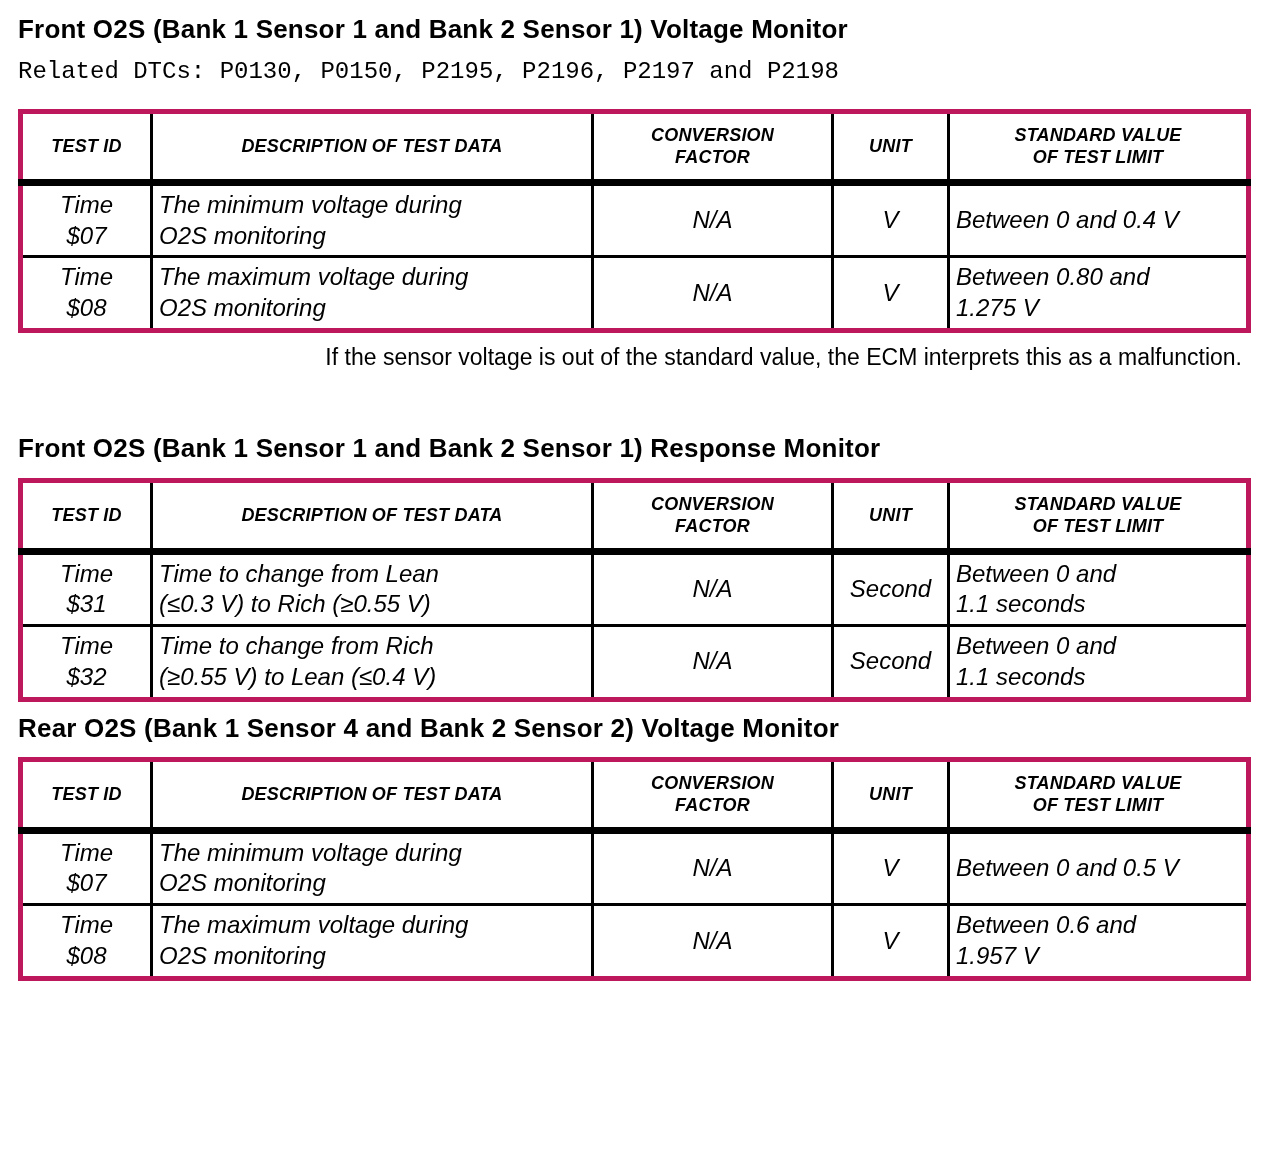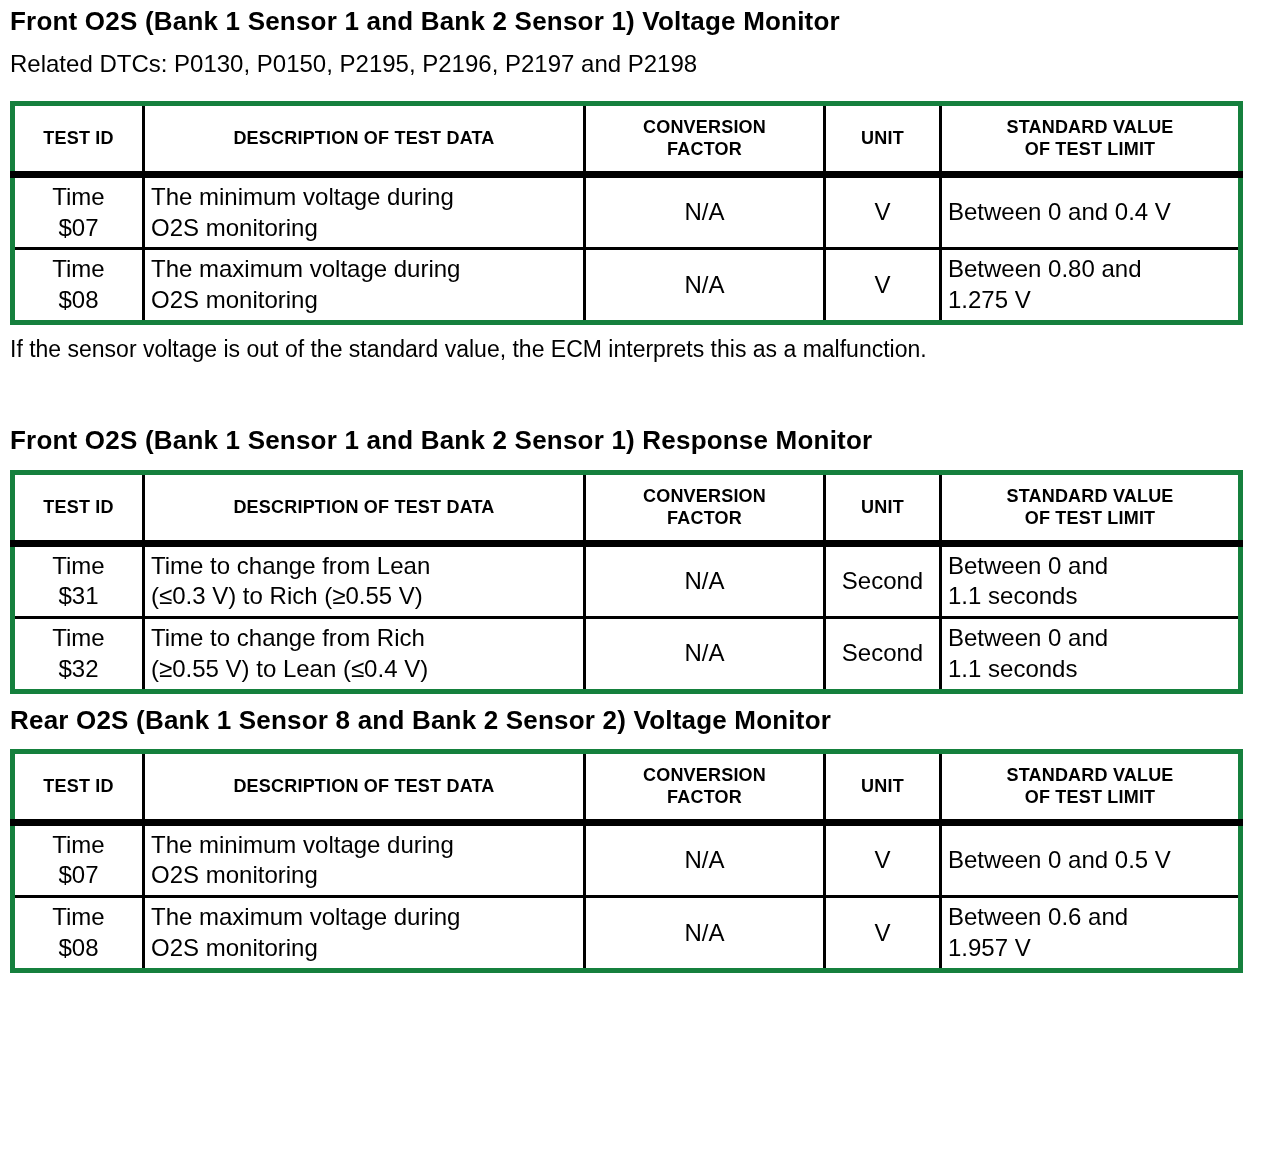--- a/index.html
+++ b/index.html
@@ -8,39 +8,41 @@
     background: #ffffff;
     color: #000000;
     font-family: "Liberation Sans", sans-serif;
   }
   .page {
     width: 1264px;
     box-sizing: border-box;
     padding: 6px 14px 4px 10px;
     background: #ffffff;
   }
-  .monitor-section { margin: 0; }
+  .monitor-section { margin: 8px; }
   .section-title {
     font-size: 26px;
     font-weight: bold;
     line-height: 1.2;
     margin: 0 0 13px 0;
     letter-spacing: 0.2px;
   }
   .related-dtcs {
     font-size: 24px;
     line-height: 1.2;
     margin: 0 0 22px 0;
+    font-family: Liberation Mono, monospace;
   }
   table.test-table {
     border-collapse: collapse;
     width: 1228px;
     table-layout: fixed;
     margin: 0 0 11px 0;
-    border: 5px solid #15803d;
+    border: 5px solid #be185d;
+    font-style: italic;
   }
   table.test-table th,
   table.test-table td {
     border: 3px solid #000000;
     vertical-align: middle;
     white-space: pre-line;
     box-sizing: border-box;
   }
   table.test-table thead th {
     border-bottom: 7px solid #000000;
@@ -63,20 +65,21 @@
   col.c-testid  { width: 131px; }
   col.c-desc    { width: 441px; }
   col.c-conv    { width: 240px; }
   col.c-unit    { width: 116px; }
   col.c-std     { width: 300px; }
   .table-note {
     font-size: 23px;
     line-height: 1.2;
     margin: 0 0 62px 0;
     white-space: nowrap;
+    text-align: right;
   }
   .monitor-section:last-child .table-note { margin-bottom: 0; }
 </style>
 </head>
 <body>
 
 <div class="page">
 
   <section class="monitor-section">
     <h1 class="section-title">Front O2S (Bank 1 Sensor 1 and Bank 2 Sensor 1) Voltage Monitor</h1>
@@ -165,21 +168,21 @@
           <td class="cell-conversion-factor">N/A</td>
           <td class="cell-unit">Second</td>
           <td class="cell-standard-value">Between 0 and
 1.1 seconds</td>
         </tr>
       </tbody>
     </table>
   </section>
 
   <section class="monitor-section">
-    <h1 class="section-title">Rear O2S (Bank 1 Sensor 8 and Bank 2 Sensor 2) Voltage Monitor</h1>
+    <h1 class="section-title">Rear O2S (Bank 1 Sensor 4 and Bank 2 Sensor 2) Voltage Monitor</h1>
     <table class="test-table">
       <colgroup>
         <col class="c-testid">
           <col class="c-desc">
           <col class="c-conv">
           <col class="c-unit">
           <col class="c-std">
       </colgroup>
       <thead>
         <tr>

